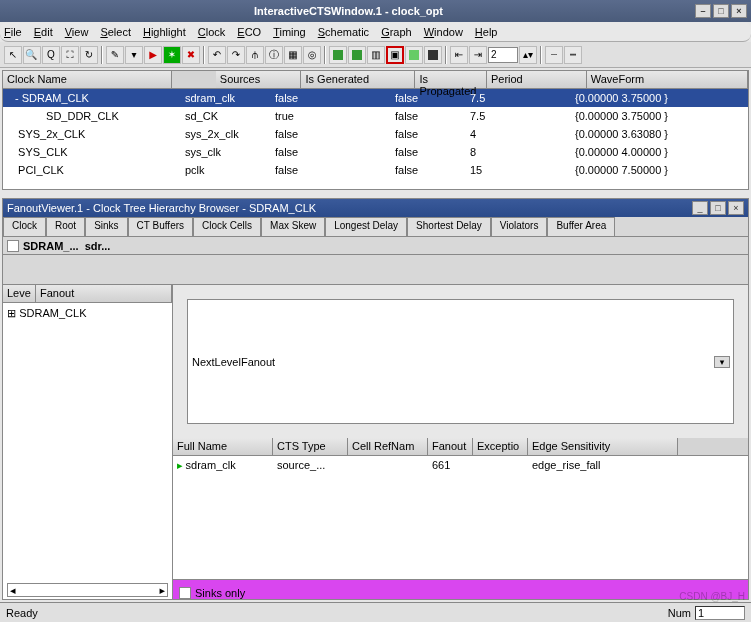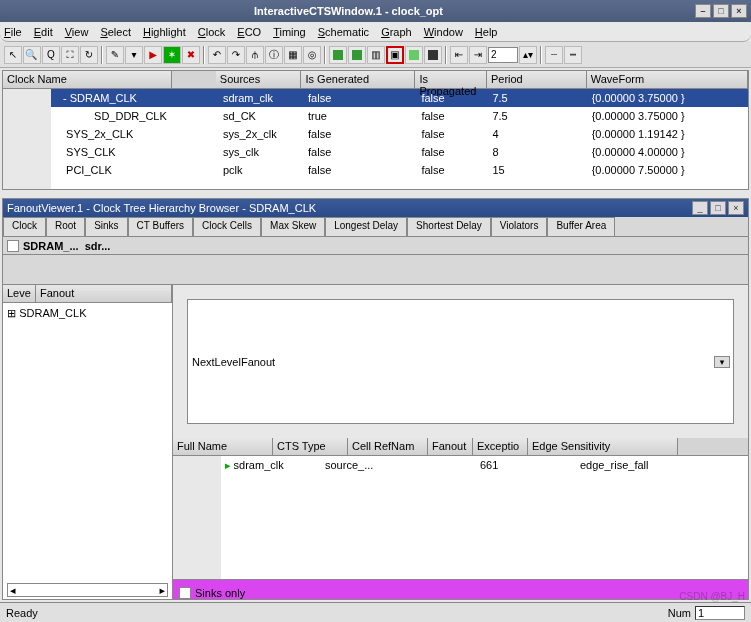--- a/index.html
+++ b/index.html
@@ -11,21 +11,21 @@
 .menubar span { margin-right: 12px; cursor: pointer; }
 .menubar span u { text-decoration: underline; }
 .toolbar { background: #e0e0e0; height: 26px; display: flex; align-items: center; padding: 0 4px; border-bottom: 1px solid #aaa; gap: 1px; }
 .tbtn { width: 18px; height: 18px; border: 1px solid #bbb; background: #e8e8e8; display: inline-flex; align-items: center; justify-content: center; font-size: 10px; cursor: pointer; }
 .tbtn.hl { border: 2px solid #c00; }
 .sep { width: 2px; height: 18px; border-left: 1px solid #888; border-right: 1px solid #fff; margin: 0 2px; }
 .spin { width: 30px; height: 16px; border: 1px solid #888; background: #fff; font-size: 10px; padding-left: 2px; display: inline-flex; align-items: center; }
 .panel { background: #e8e8e8; border: 1px solid #888; margin: 2px; }
 .headerrow { display: flex; background: #d4d4d4; border-bottom: 1px solid #888; height: 18px; }
 .hcell { border-right: 1px solid #888; padding: 2px 4px; font-size: 11px; background: linear-gradient(#e8e8e8,#d0d0d0); cursor: pointer; }
-.tbody { background: #fff; margin-left: 48px; }
+.tbody { background: #fff; }
 .trow { display: flex; height: 18px; align-items: center; }
 .trow.sel { background: #2a4d9a; color: #fff; }
 .tcell { padding: 1px 4px; overflow: hidden; white-space: nowrap; }
 .tree-indent { display: inline-block; }
 .inner-title { background: linear-gradient(#3a5a9a,#2a4a8a); color: #fff; font-weight: normal; height: 18px; display: flex; align-items: center; padding: 0 4px; font-size: 11px; }
 .inner-title .title { flex: 1; }
 .tabbar { display: flex; background: #d8d8d8; border-bottom: 1px solid #888; height: 20px; }
 .tab { border: 1px solid #888; border-bottom: none; padding: 2px 8px; background: #e0e0e0; margin-right: 0; font-size: 10px; cursor: pointer; }
 .inforow { background: #d8d8d8; height: 18px; display: flex; align-items: center; padding: 0 4px; border-bottom: 1px solid #888; }
 .split { display: flex; }
@@ -135,21 +135,21 @@
         <div class="tcell" style="width: 75px;">false</div>
         <div class="tcell" style="width: 105px;">7.5</div>
         <div class="tcell" style="width: 170px;">{0.00000 3.75000 }</div>
       </div>
       <div class="trow">
         <div class="tcell" style="width: 178px;"><span class="tree-indent" style="width:8px"></span> SYS_2x_CLK</div>
         <div class="tcell" style="width: 90px;">sys_2x_clk</div>
         <div class="tcell" style="width: 120px;">false</div>
         <div class="tcell" style="width: 75px;">false</div>
         <div class="tcell" style="width: 105px;">4</div>
-        <div class="tcell" style="width: 170px;">{0.00000 1.19142 }</div>
+        <div class="tcell" style="width: 170px;">{0.00000 3.63080 }</div>
       </div>
       <div class="trow">
         <div class="tcell" style="width: 178px;"><span class="tree-indent" style="width:8px"></span> SYS_CLK</div>
         <div class="tcell" style="width: 90px;">sys_clk</div>
         <div class="tcell" style="width: 120px;">false</div>
         <div class="tcell" style="width: 75px;">false</div>
         <div class="tcell" style="width: 105px;">8</div>
         <div class="tcell" style="width: 170px;">{0.00000 4.00000 }</div>
       </div>
       <div class="trow">

